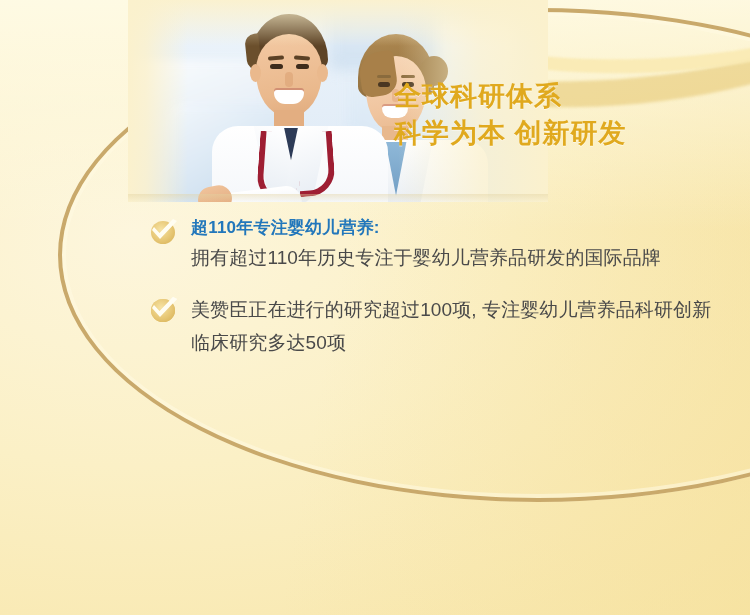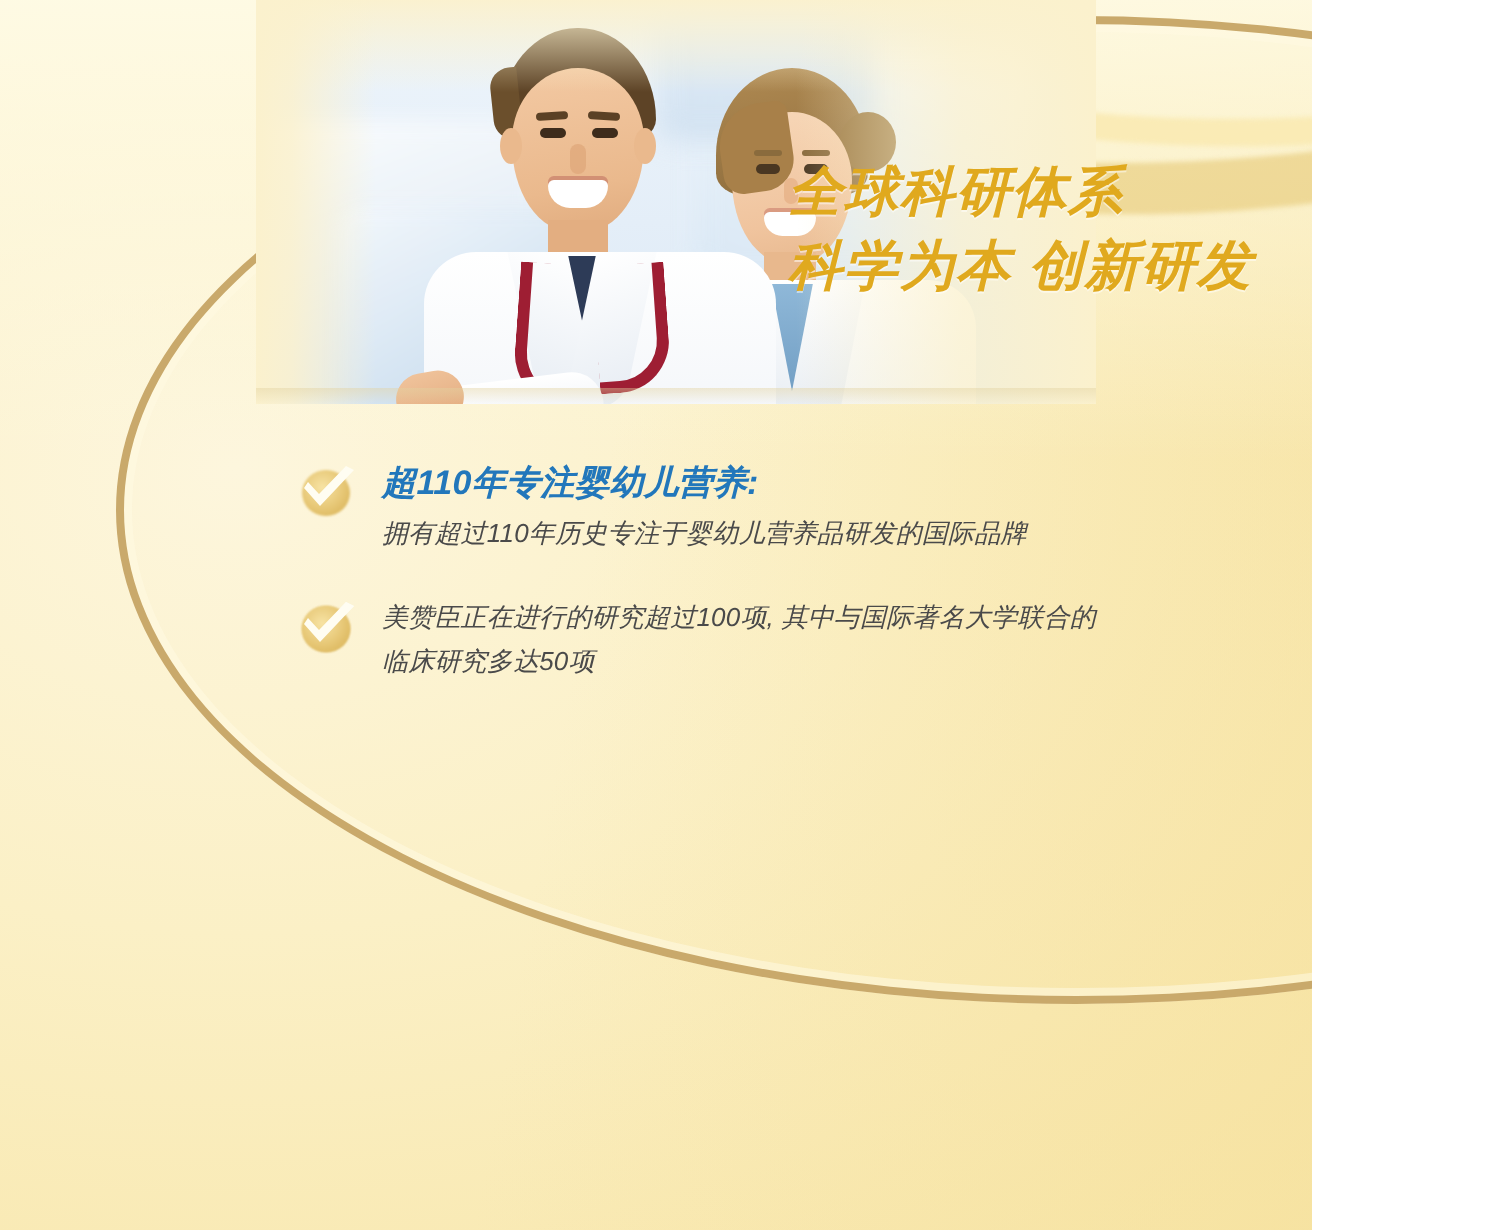--- a/index.html
+++ b/index.html
@@ -6,25 +6,24 @@
     margin: 0;
     padding: 0;
     background: #ffffff;
   }
   body {
     font-family: "Liberation Sans", "DejaVu Sans", sans-serif;
   }
 
   .banner {
     position: relative;
-    width: 656px;
+    width: 750px;
     height: 615px;
     overflow: hidden;
     background: #fbf0c8;
-    font-style: italic;
   }
 
   
   .bg-base {
     position: absolute;
     inset: 0;
     background:
       radial-gradient(120% 90% at 18% 38%, #fdf6dd 0%, #fbf0c6 42%, #f7e4a4 100%);
   }
   .bg-warm-right {
@@ -281,21 +280,21 @@
     line-height: 1.36;
     letter-spacing: 1px;
     white-space: pre-line;
     text-shadow: 0 1px 0 rgba(255,255,255,.5);
   }
 
   
   .bullets {
     position: absolute;
     left: 147px;
-    top: 230px;
+    top: 216px;
     width: 570px;
   }
   .bullet-item {
     position: relative;
     padding-left: 44px;
     margin-bottom: 20px;
   }
   .check-icon {
     position: absolute;
     left: 0;
@@ -314,21 +313,21 @@
   .check-icon svg { position: absolute; left: 0; top: 0; }
   .b-title {
     color: #2277bb;
     font-size: 17px;
     font-weight: 700;
     line-height: 1.45;
     letter-spacing: .2px;
   }
   .b-body {
     color: #4a4a4a;
-    font-size: 13px;
+    font-size: 19px;
     line-height: 1.72;
     letter-spacing: .1px;
     white-space: pre-line;
     margin-top: 1px;
   }
 </style>
 </head>
 <body>
 
 <div class="banner">
@@ -424,18 +423,18 @@
       </span>
     </div>
 
     <div class="bullet-item">
       <span class="check-icon">
         <span class="blob"></span>
         <svg width="34" height="26" viewBox="0 0 34 26">
           <path d="M5 11 L13 20 L30 2 L26 0 L12.5 14 L7 8 Z" fill="#fffdf2"></path>
         </svg>
       </span>
-      <div class="b-body">美赞臣正在进行的研究超过100项, 其中与国际著名大学联合的
+      <div class="b-body">美赞臣正在进行的研究超过100项, 专注婴幼儿营养品科研创新
 临床研究多达50项</div>
     </div>
 
   </div>
 </div>
 
 </body></html>

